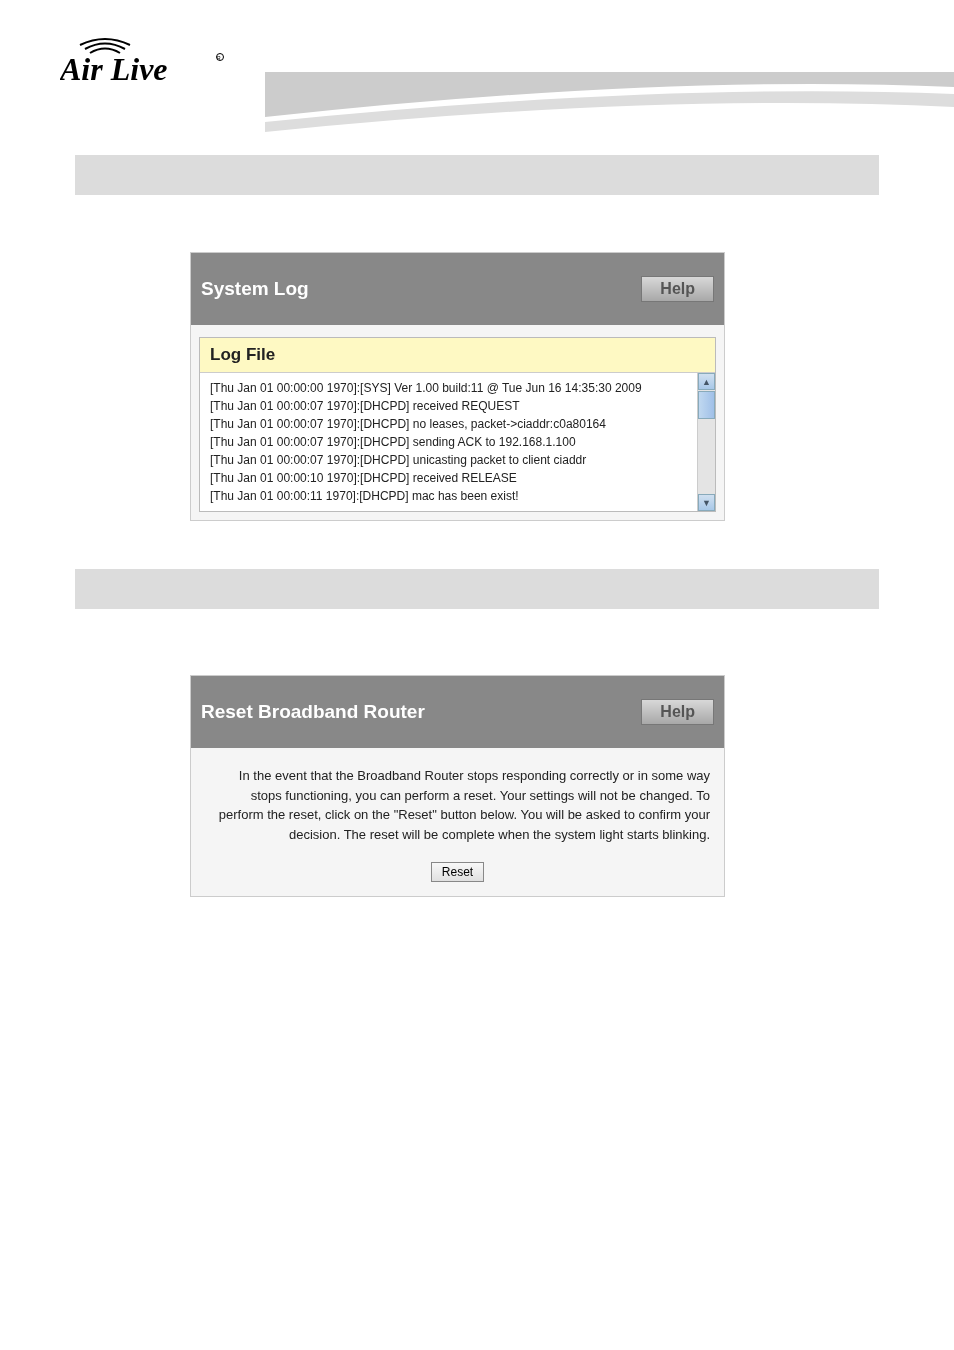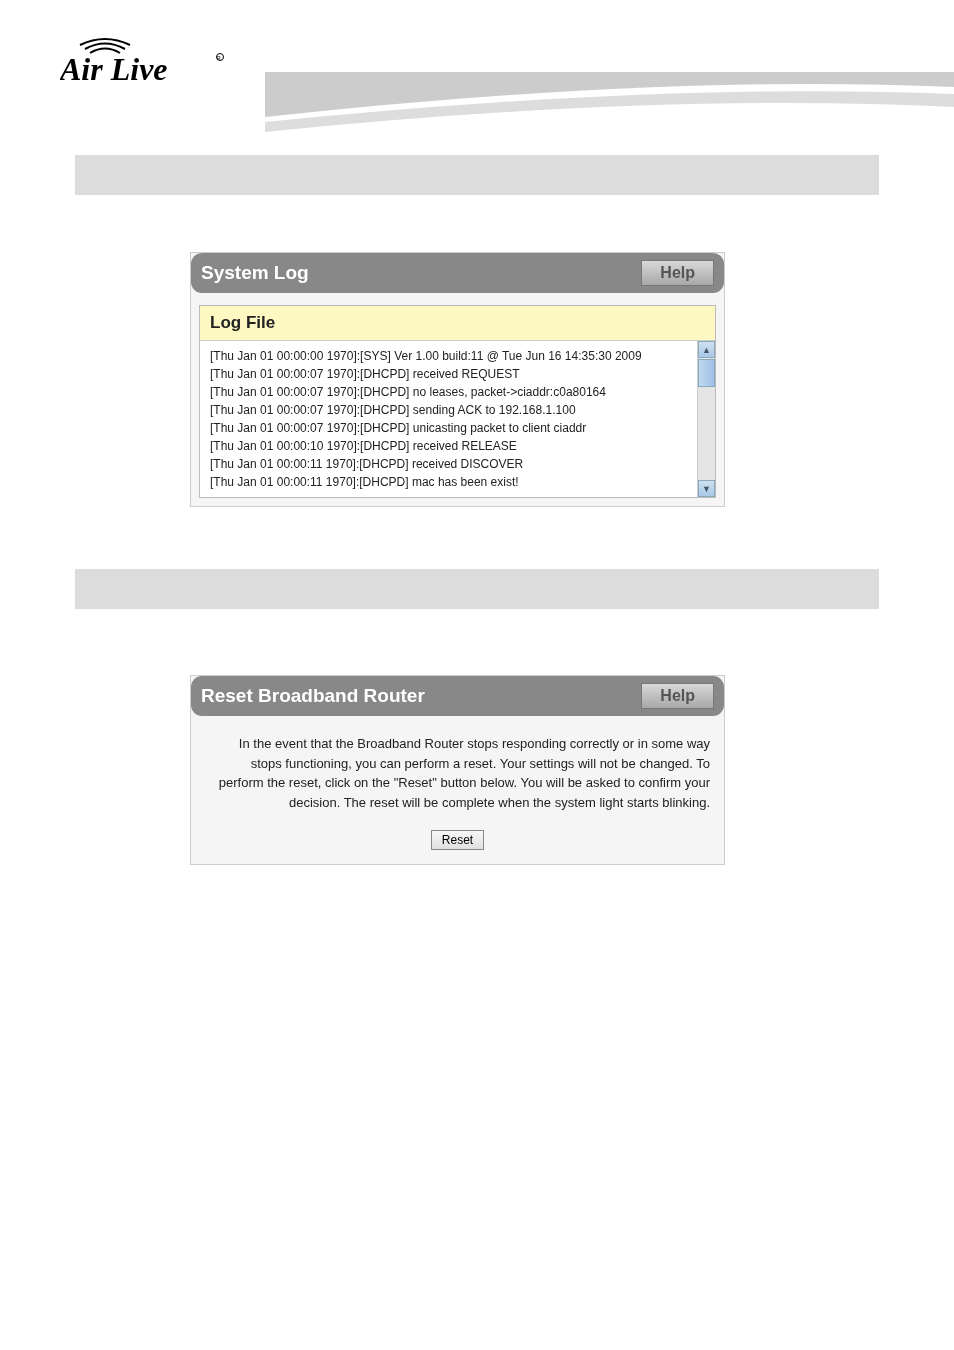--- a/index.html
+++ b/index.html
@@ -60,25 +60,24 @@
       border: 1px solid #ccc;
     }
     .panel-1 {
       top: 252px;
     }
     .panel-2 {
       top: 675px;
     }
     .panel-header {
       background: #888888;
-      padding: 7px 10px;
+      padding: 23px 10px;
       display: flex;
       justify-content: space-between;
       align-items: center;
-      border-radius: 11px;
     }
     .panel-title {
       color: #ffffff;
       font-size: 19px;
       font-weight: bold;
     }
     .help-button {
       background: linear-gradient(to bottom, #d8d8d8, #a8a8a8);
       border: 1px solid #777;
       color: #555;
@@ -206,21 +205,20 @@
   <div class="log-section">
     <div class="log-header">Log File</div>
     <div class="log-content-wrapper">
       <div class="log-content">
         <div class="log-line">[Thu Jan 01 00:00:00 1970]:[SYS] Ver 1.00 build:11 @ Tue Jun 16 14:35:30 2009</div>
         <div class="log-line">[Thu Jan 01 00:00:07 1970]:[DHCPD] received REQUEST</div>
         <div class="log-line">[Thu Jan 01 00:00:07 1970]:[DHCPD] no leases, packet-&gt;ciaddr:c0a80164</div>
         <div class="log-line">[Thu Jan 01 00:00:07 1970]:[DHCPD] sending ACK to 192.168.1.100</div>
         <div class="log-line">[Thu Jan 01 00:00:07 1970]:[DHCPD] unicasting packet to client ciaddr</div>
         <div class="log-line">[Thu Jan 01 00:00:10 1970]:[DHCPD] received RELEASE</div>
-        <div class="log-line">[Thu Jan 01 00:00:11 1970]:[DHCPD] received DISCOVER</div>
         <div class="log-line">[Thu Jan 01 00:00:11 1970]:[DHCPD] mac has been exist!</div>
       </div>
       <div class="scrollbar">
         <div class="scroll-up">▲</div>
         <div class="scroll-thumb"></div>
         <div class="scroll-down">▼</div>
       </div>
     </div>
   </div>
 </div>

